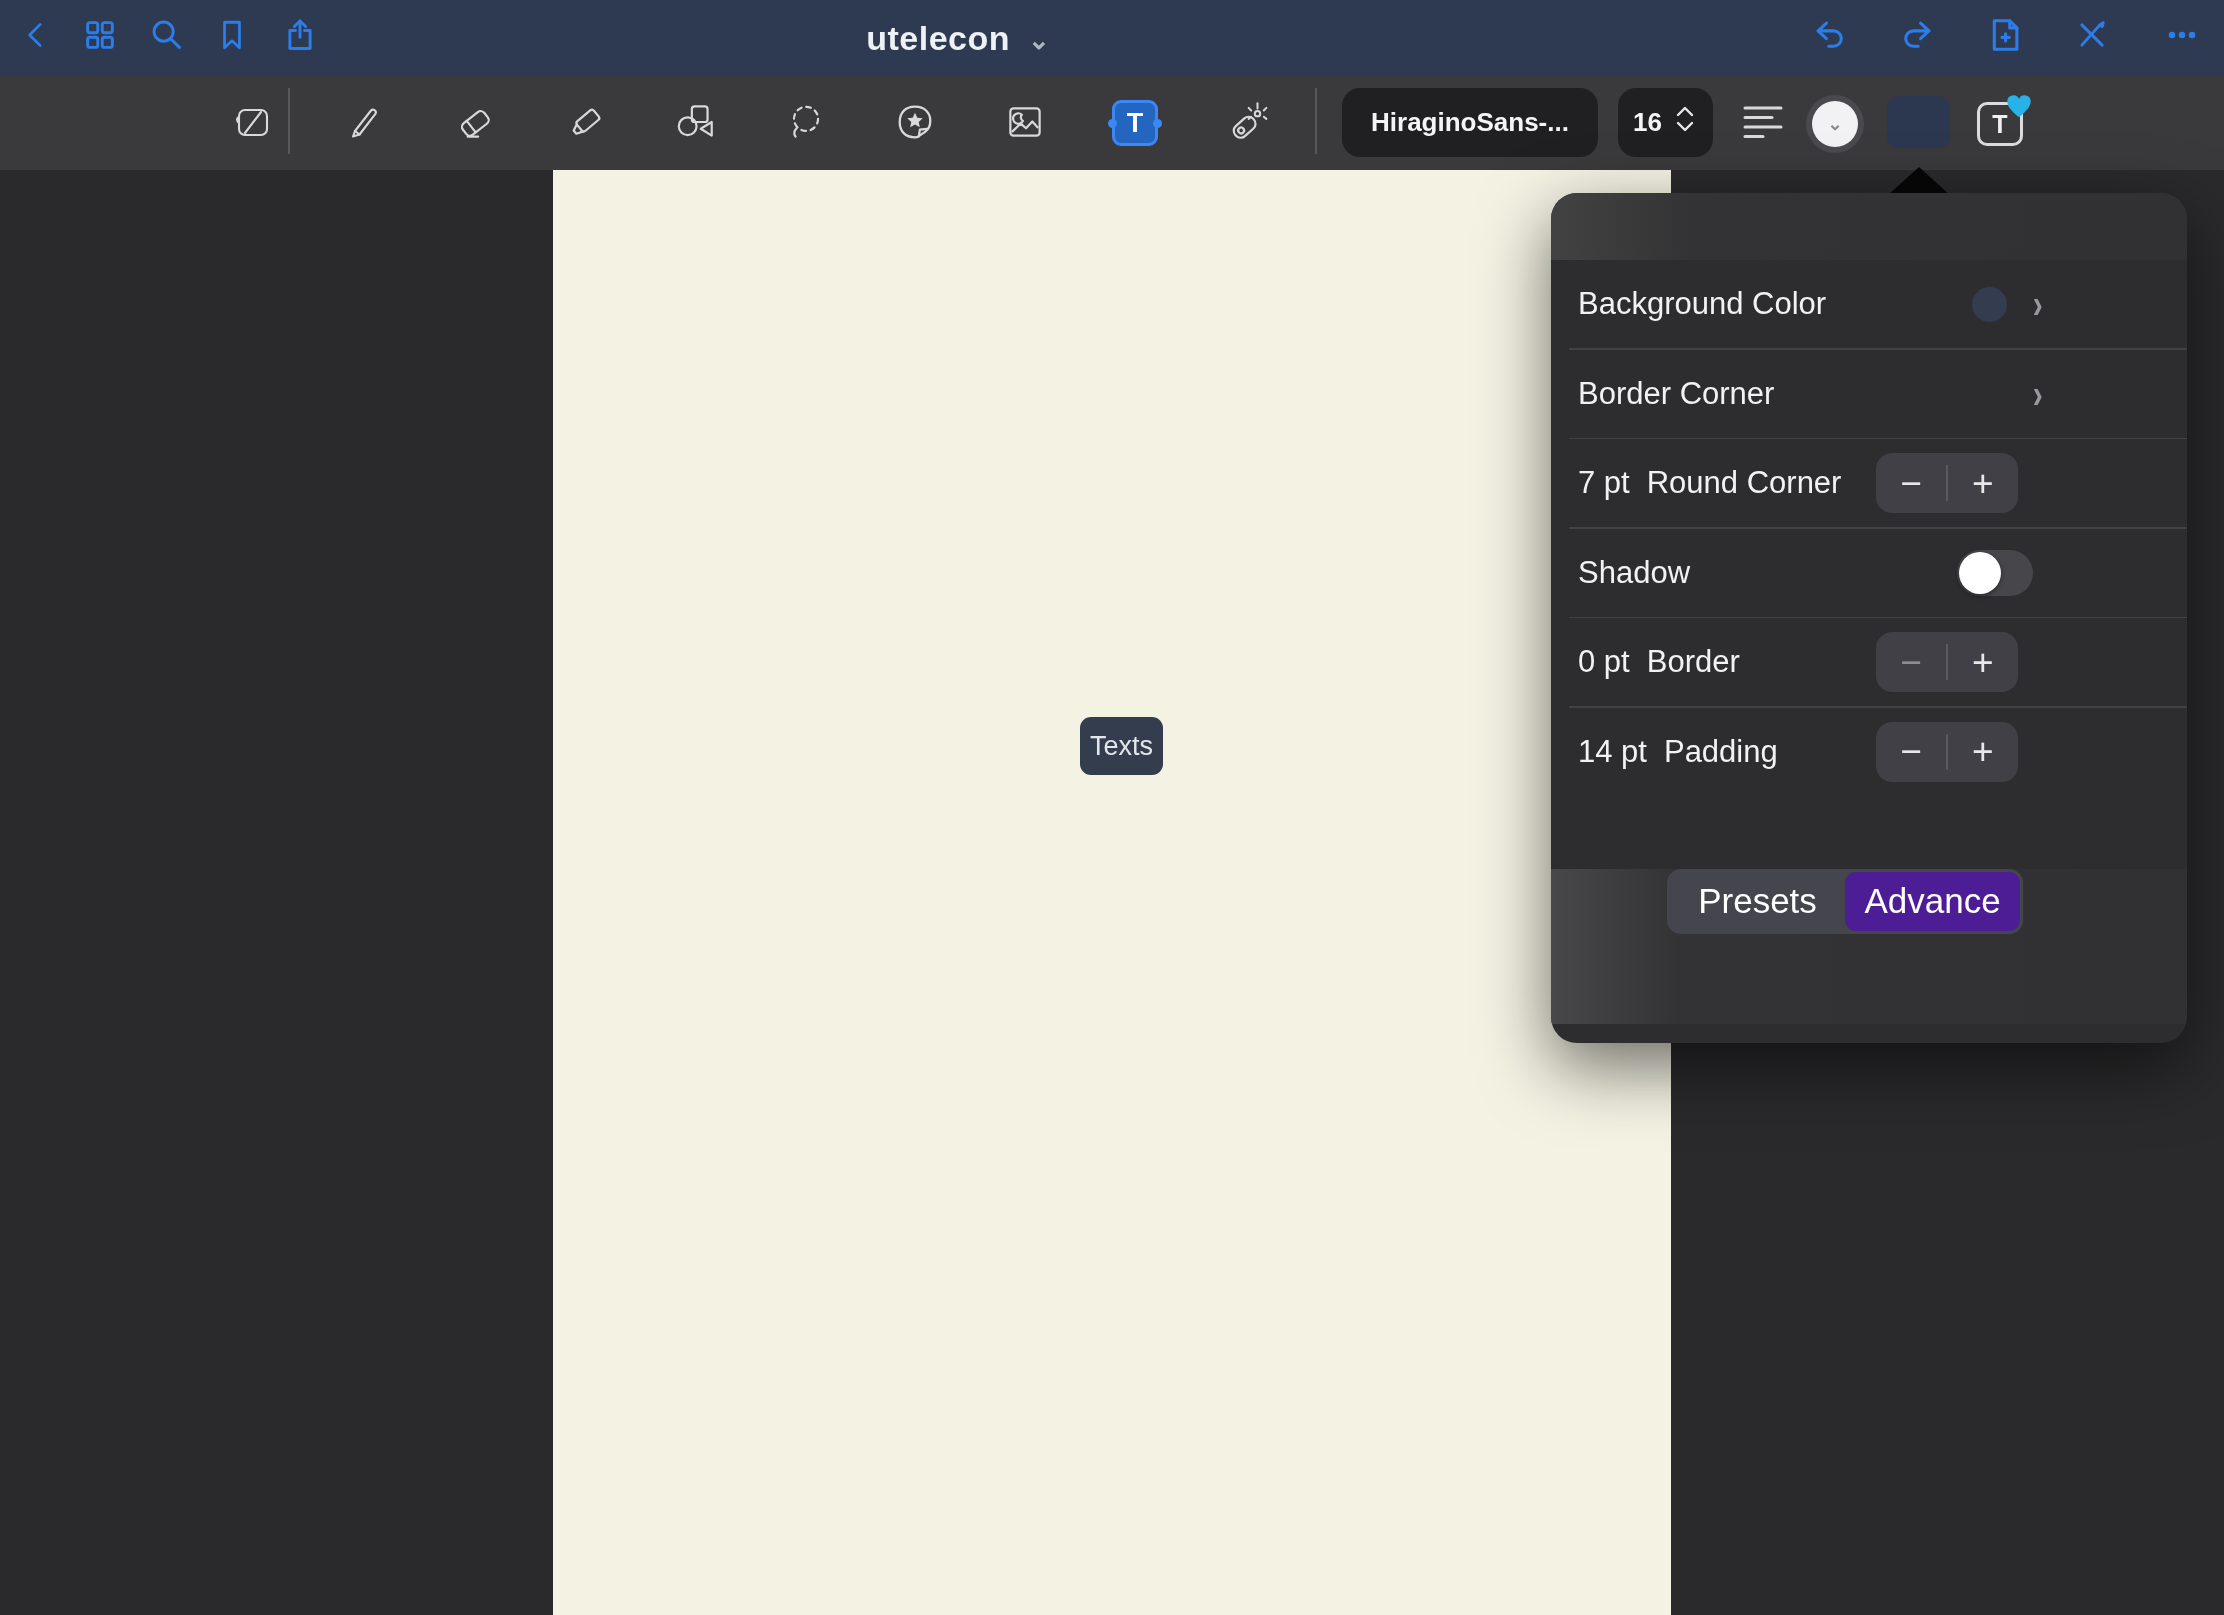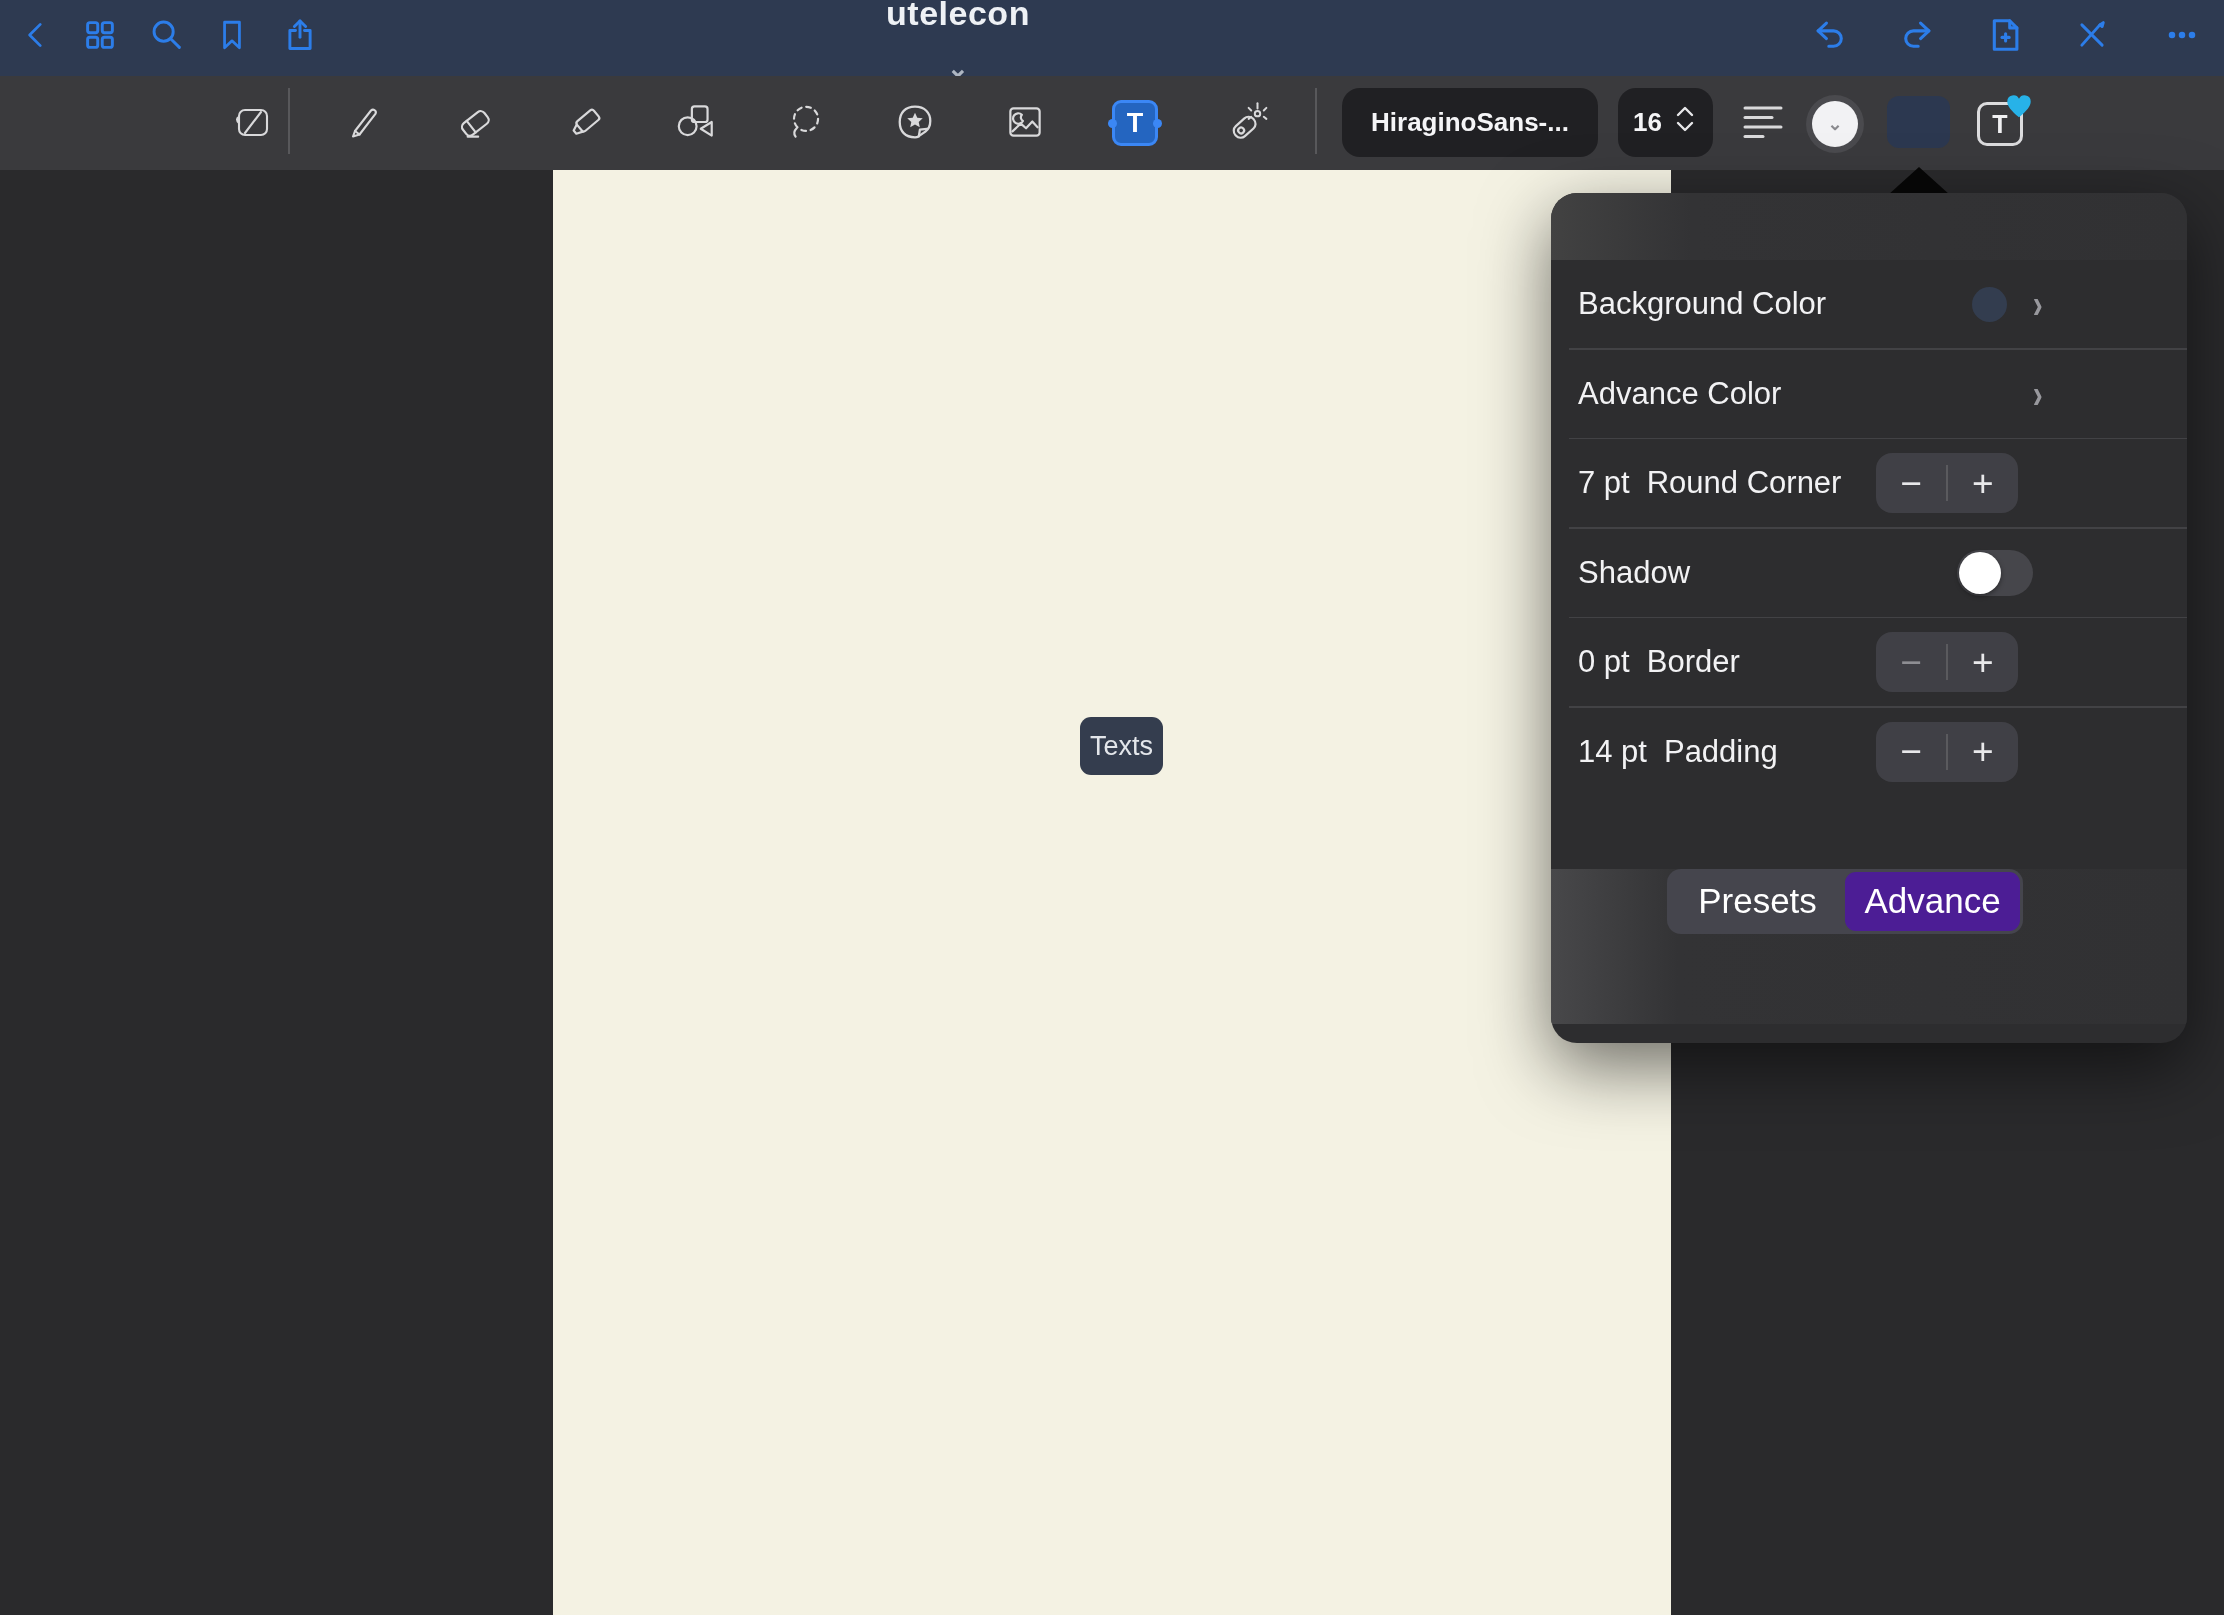--- a/index.html
+++ b/index.html
@@ -3,21 +3,21 @@
 <meta charset="utf-8">
 <style>
   * { margin:0; padding:0; box-sizing:border-box; }
   html,body { width:2224px; height:1615px; overflow:hidden; }
   body { position:relative; background:#2a2a2c; font-family:"Liberation Sans", sans-serif; }
 
   
   .navbar { position:absolute; left:0; top:0; width:2224px; height:76px; background:#2e3a51; }
   .nav-icon { position:absolute; top:11px; width:48px; height:48px; display:flex; align-items:center; justify-content:center; cursor:pointer; }
   .nav-icon svg { stroke:#2c7de9; fill:none; stroke-width:2.6; stroke-linecap:round; stroke-linejoin:round; }
-  .nav-title-wrap { position:absolute; left:0; top:0; width:1916px; height:76px; display:flex; align-items:center; justify-content:center; gap:18px;flex-direction:column; }
+  .nav-title-wrap { position:absolute; left:0; top:0; width:1916px; height:76px; display:flex; align-items:center; justify-content:center; gap:18px; }
   .nav-title { color:#eef1f5; font-size:34px; font-weight:bold; letter-spacing:.5px; }
   .nav-title-chev { color:#aeb6c2; font-size:26px; font-weight:bold; transform:translateY(2px); }
 
   
   .toolbar { position:absolute; left:0; top:76px; width:2224px; height:94px; background:#3a3a3d; }
   .tool { position:absolute; top:22px; width:48px; height:48px; display:flex; align-items:center; justify-content:center; cursor:pointer; }
   .tool svg { stroke:#d9d9db; fill:none; stroke-width:2.1; stroke-linecap:round; stroke-linejoin:round; }
   .tb-divider { position:absolute; top:12px; width:2px; height:66px; background:#58585b; }
   .t-selected { position:absolute; width:46px; height:46px; top:24px; background:#2465c0; border:3px solid #3b87f5; border-radius:9px; display:flex; align-items:center; justify-content:center; color:#ffffff; font-size:27px; font-weight:bold; }
   .t-handle { position:absolute; width:9px; height:9px; background:#3b87f5; border-radius:50%; top:50%; margin-top:-4.5px; }
@@ -273,21 +273,21 @@
       <span class="swatch-slot">
           <span class="row-swatch"></span>
         </span>
       <span class="chev-slot">
           <span class="chev">›</span>
         </span>
     </div>
     <div class="pdivider"></div>
 
     <div class="prow">
-      <span>Advance Color</span>
+      <span>Border Corner</span>
       <span class="chev-slot">
           <span class="chev">›</span>
         </span>
     </div>
     <div class="pdivider"></div>
 
     <div class="prow">
       <span class="rvalue">7 pt</span>
       <span>Round Corner</span>
       <span class="stepper">

